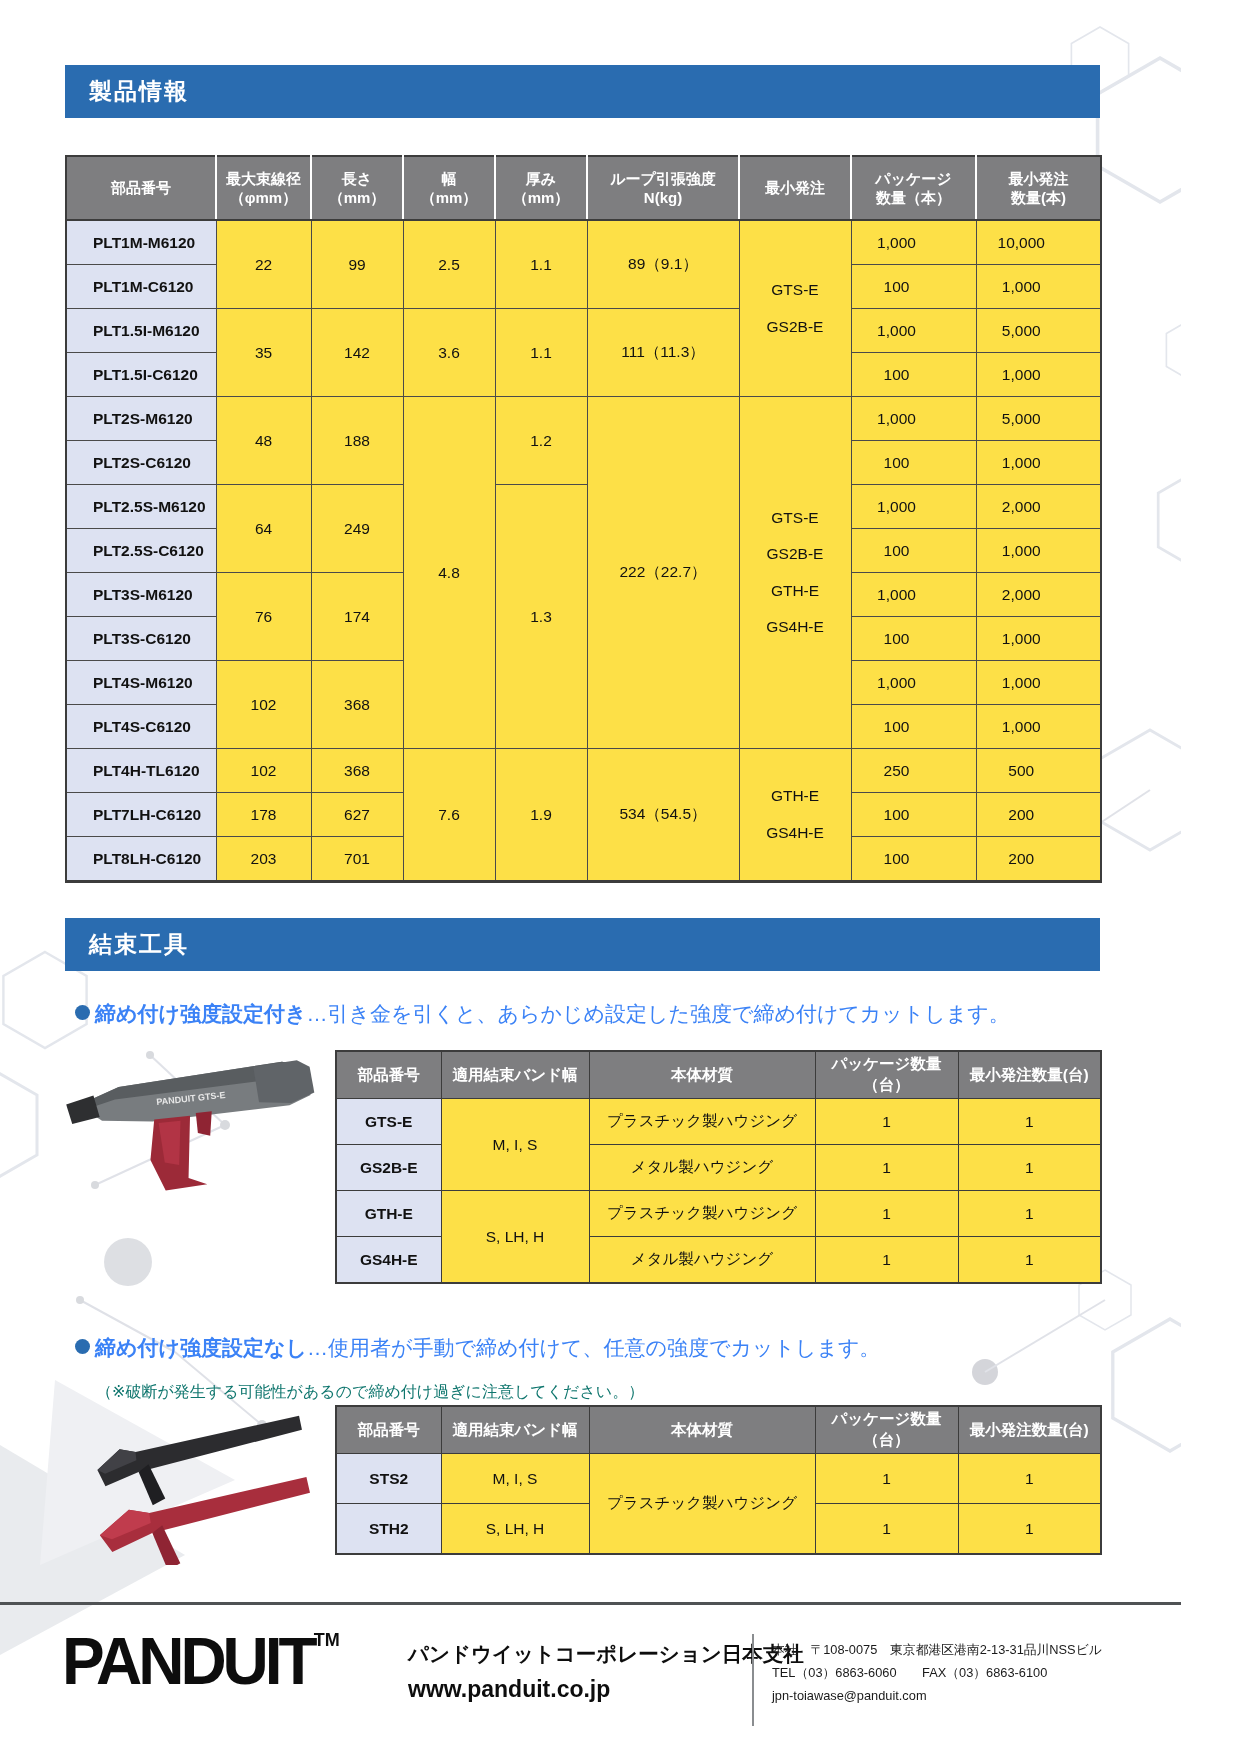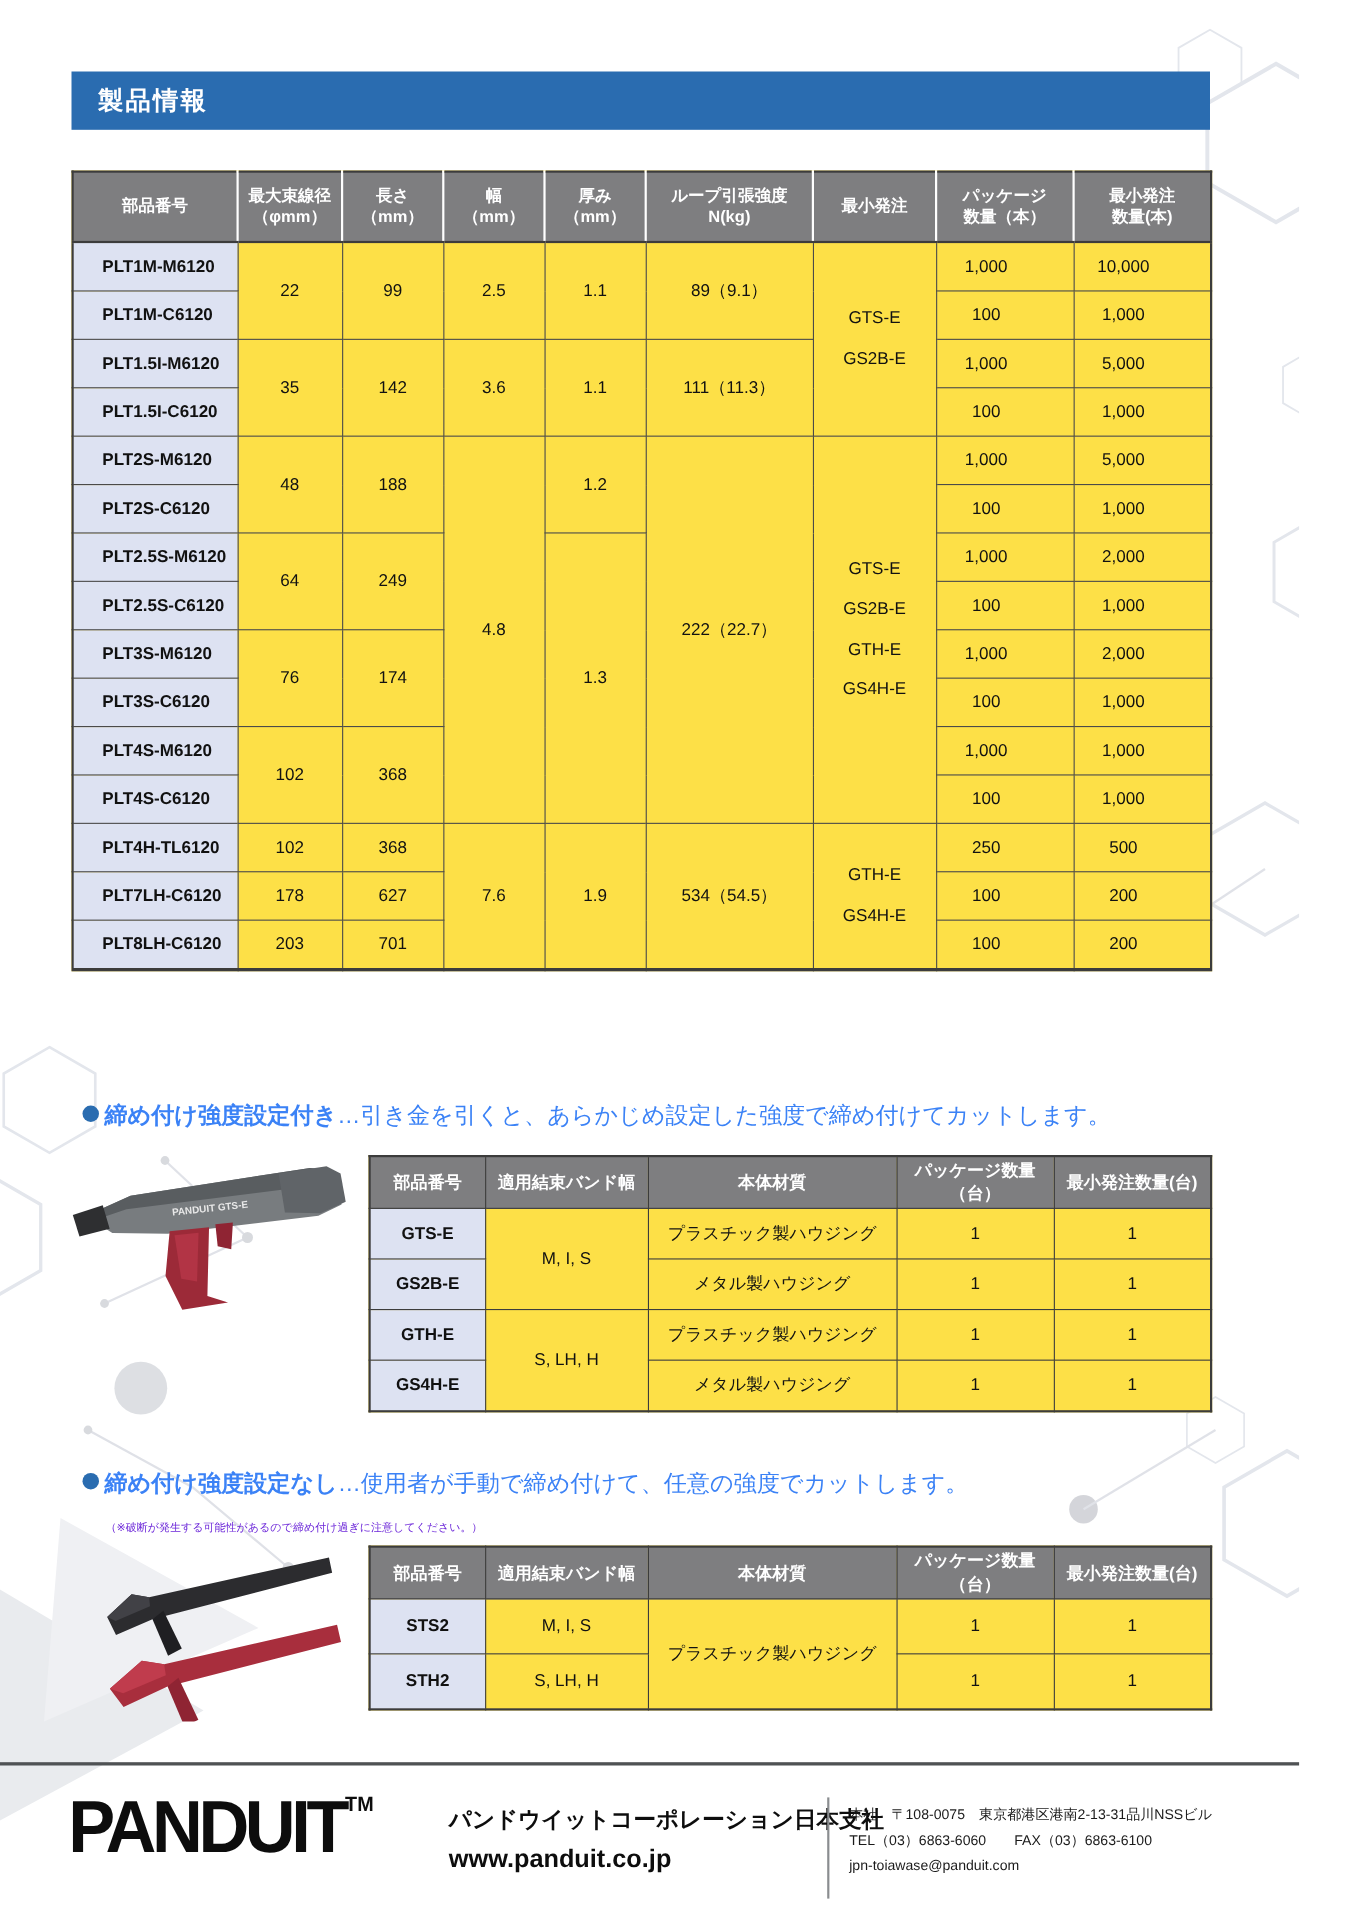--- a/index.html
+++ b/index.html
@@ -49,21 +49,21 @@
 
   
   .section-line{font-size:21px;color:#3b82f6;white-space:nowrap;}
   .section-line .bullet{
     display:inline-block;width:15px;height:15px;border-radius:50%;
     background:#2a6cb0;margin-right:5px;vertical-align:1px;
   }
   .section-line .lead{font-weight:700;}
   .line1{left:75px;top:1000px;}
   .line2{left:75px;top:1334px;}
-  .note{left:96px;top:1382px;font-size:10px;color:#6d28d9;}
+  .note{left:96px;top:1382px;font-size:16px;color:#0f766e;}
 
   
   .footer-rule{left:0;top:1602px;width:1241px;height:3px;background:#4f5254;}
   .logo{left:62px;top:1622px;font-size:64px;font-weight:900;letter-spacing:-4px;color:#0d0d0d;transform:scaleY(1.05);transform-origin:left top;white-space:nowrap;}
   .logo sup{font-size:18px;letter-spacing:0;font-weight:700;vertical-align:36px;}
   .company{left:408px;top:1640px;font-size:20.5px;font-weight:700;color:#0d0d0d;}
   .url{left:408px;top:1676px;font-size:23px;font-weight:700;color:#0d0d0d;}
   .vline{left:752px;top:1634px;width:2px;height:92px;background:#8a8d90;}
   .contact{left:772px;top:1638px;font-size:12.8px;color:#1a1a1a;line-height:1.8;white-space:nowrap;}
 
@@ -258,20 +258,23 @@
     <tr>
       <td class="part">PLT8LH-C6120</td>
       <td>203</td>
       <td>701</td>
       <td class="num-r">100</td>
       <td class="num-r">200</td>
     </tr>
   </tbody>
     </table>
 
+  <div class="z banner banner2">
+    <span>結束工具</span>
+  </div>
 
   <div class="z section-line line1">
     <span class="bullet"></span><span class="lead">締め付け強度設定付き</span><span>…引き金を引くと、あらかじめ設定した強度で締め付けてカットします。</span>
   </div>
 
   <svg class="z img-box" style="left:62px;top:1035px;" width="268" height="160" viewBox="0 0 268 160">
     <g transform="rotate(-6 134 80)">
       <polygon points="18,58 60,44 225,36 248,42 250,72 228,80 90,82 40,76" fill="#787c7f"></polygon>
       <polygon points="18,58 60,44 225,36 248,42 248,52 55,56 20,64" fill="#595d60"></polygon>
       <polygon points="6,56 34,50 38,72 10,76" fill="#2e2f31"></polygon>

